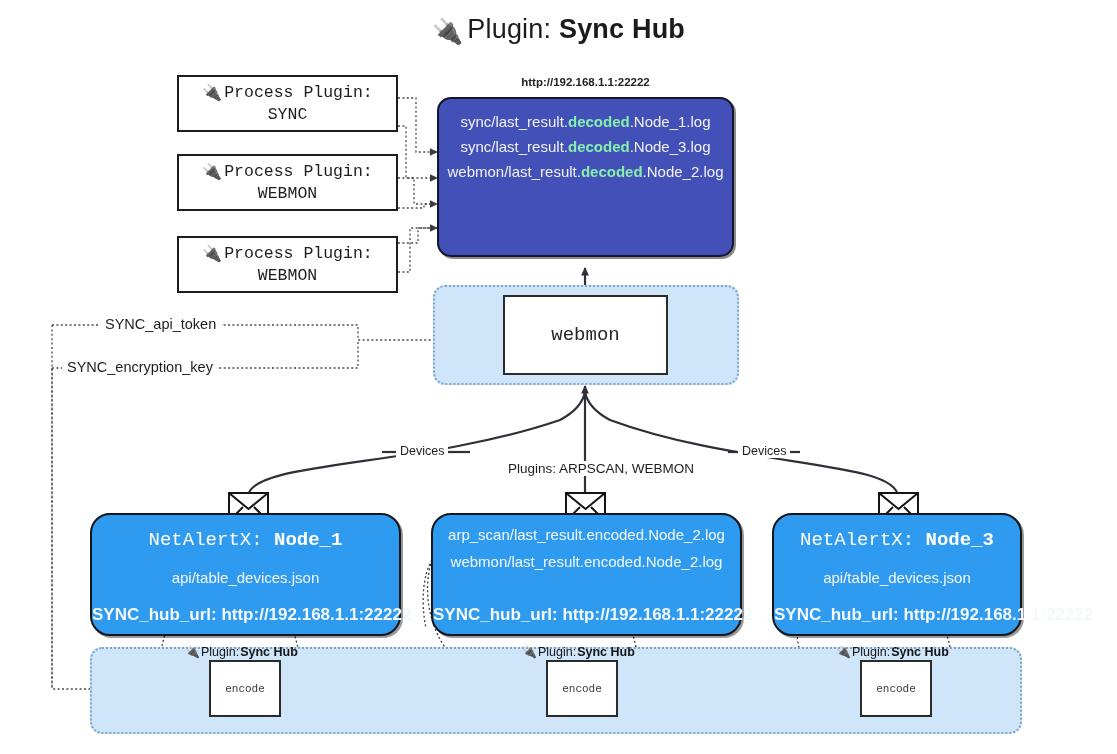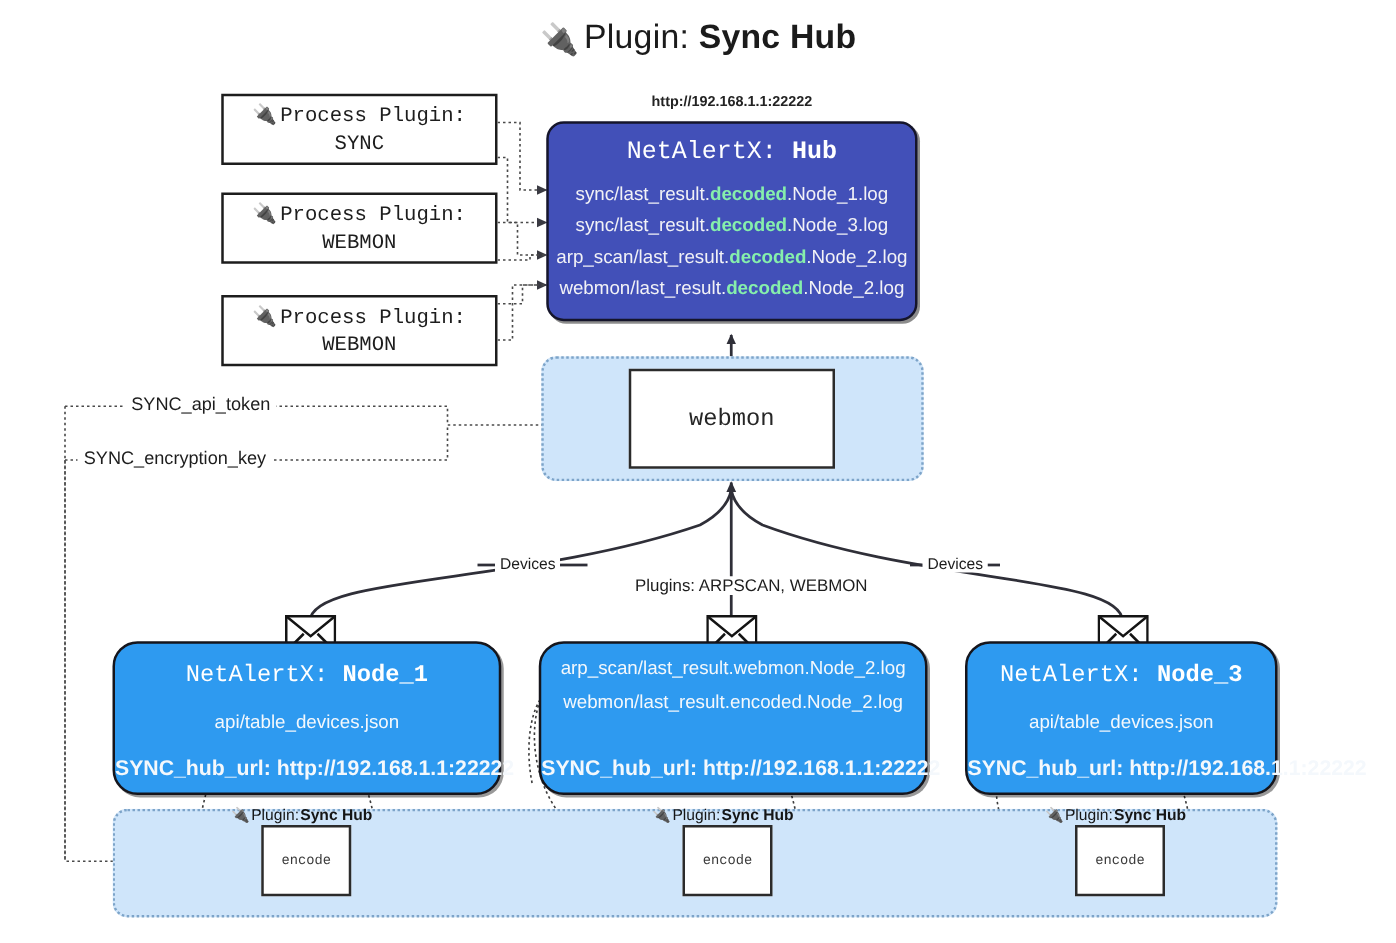--- a/index.html
+++ b/index.html
@@ -175,28 +175,23 @@
     <div class="l1">
       <span class="plug">🔌</span>
       <span>Process Plugin:</span>
     </div>
     <div>WEBMON</div>
   </div>
 
   <div class="node" id="huburl">http://192.168.1.1:22222</div>
 
   <div class="node" id="hub">
-    <div class="hdr">
-      <span>NetAlertX:</span>
-      <b>Hub</b>
-    </div>
     <div class="rows">
       <div class="row"><span>sync/last_result.</span><b>decoded</b><span>.Node_1.log</span></div>
       <div class="row"><span>sync/last_result.</span><b>decoded</b><span>.Node_3.log</span></div>
-      <div class="row"><span>arp_scan/last_result.</span><b>decoded</b><span>.Node_2.log</span></div>
       <div class="row"><span>webmon/last_result.</span><b>decoded</b><span>.Node_2.log</span></div>
     </div>
   </div>
 
   <div class="node" id="decodewrap"></div>
   <div class="node" id="decodebox">webmon</div>
 
   <div class="node toklabel" style="left:100px;top:316px;">SYNC_api_token</div>
   <div class="node toklabel" style="left:62px;top:359px;">SYNC_encryption_key</div>
 
@@ -232,21 +227,21 @@
       <b>Node_1</b>
     </div>
     <div class="lines">
       <div class="ln">api/table_devices.json</div>
     </div>
     <div class="hub">SYNC_hub_url: http://192.168.1.1:22222</div>
   </div>
 
   <div class="node nodebox" id="node2">
     <div class="lines">
-      <div class="ln">arp_scan/last_result.webmon.Node_2.log</div>
+      <div class="ln">arp_scan/last_result.encoded.Node_2.log</div>
       <div class="ln">webmon/last_result.encoded.Node_2.log</div>
     </div>
     <div class="hub">SYNC_hub_url: http://192.168.1.1:22222</div>
   </div>
 
   <div class="node nodebox" id="node3">
     <div class="hdr">
       <span>NetAlertX:</span>
       <b>Node_3</b>
     </div>

